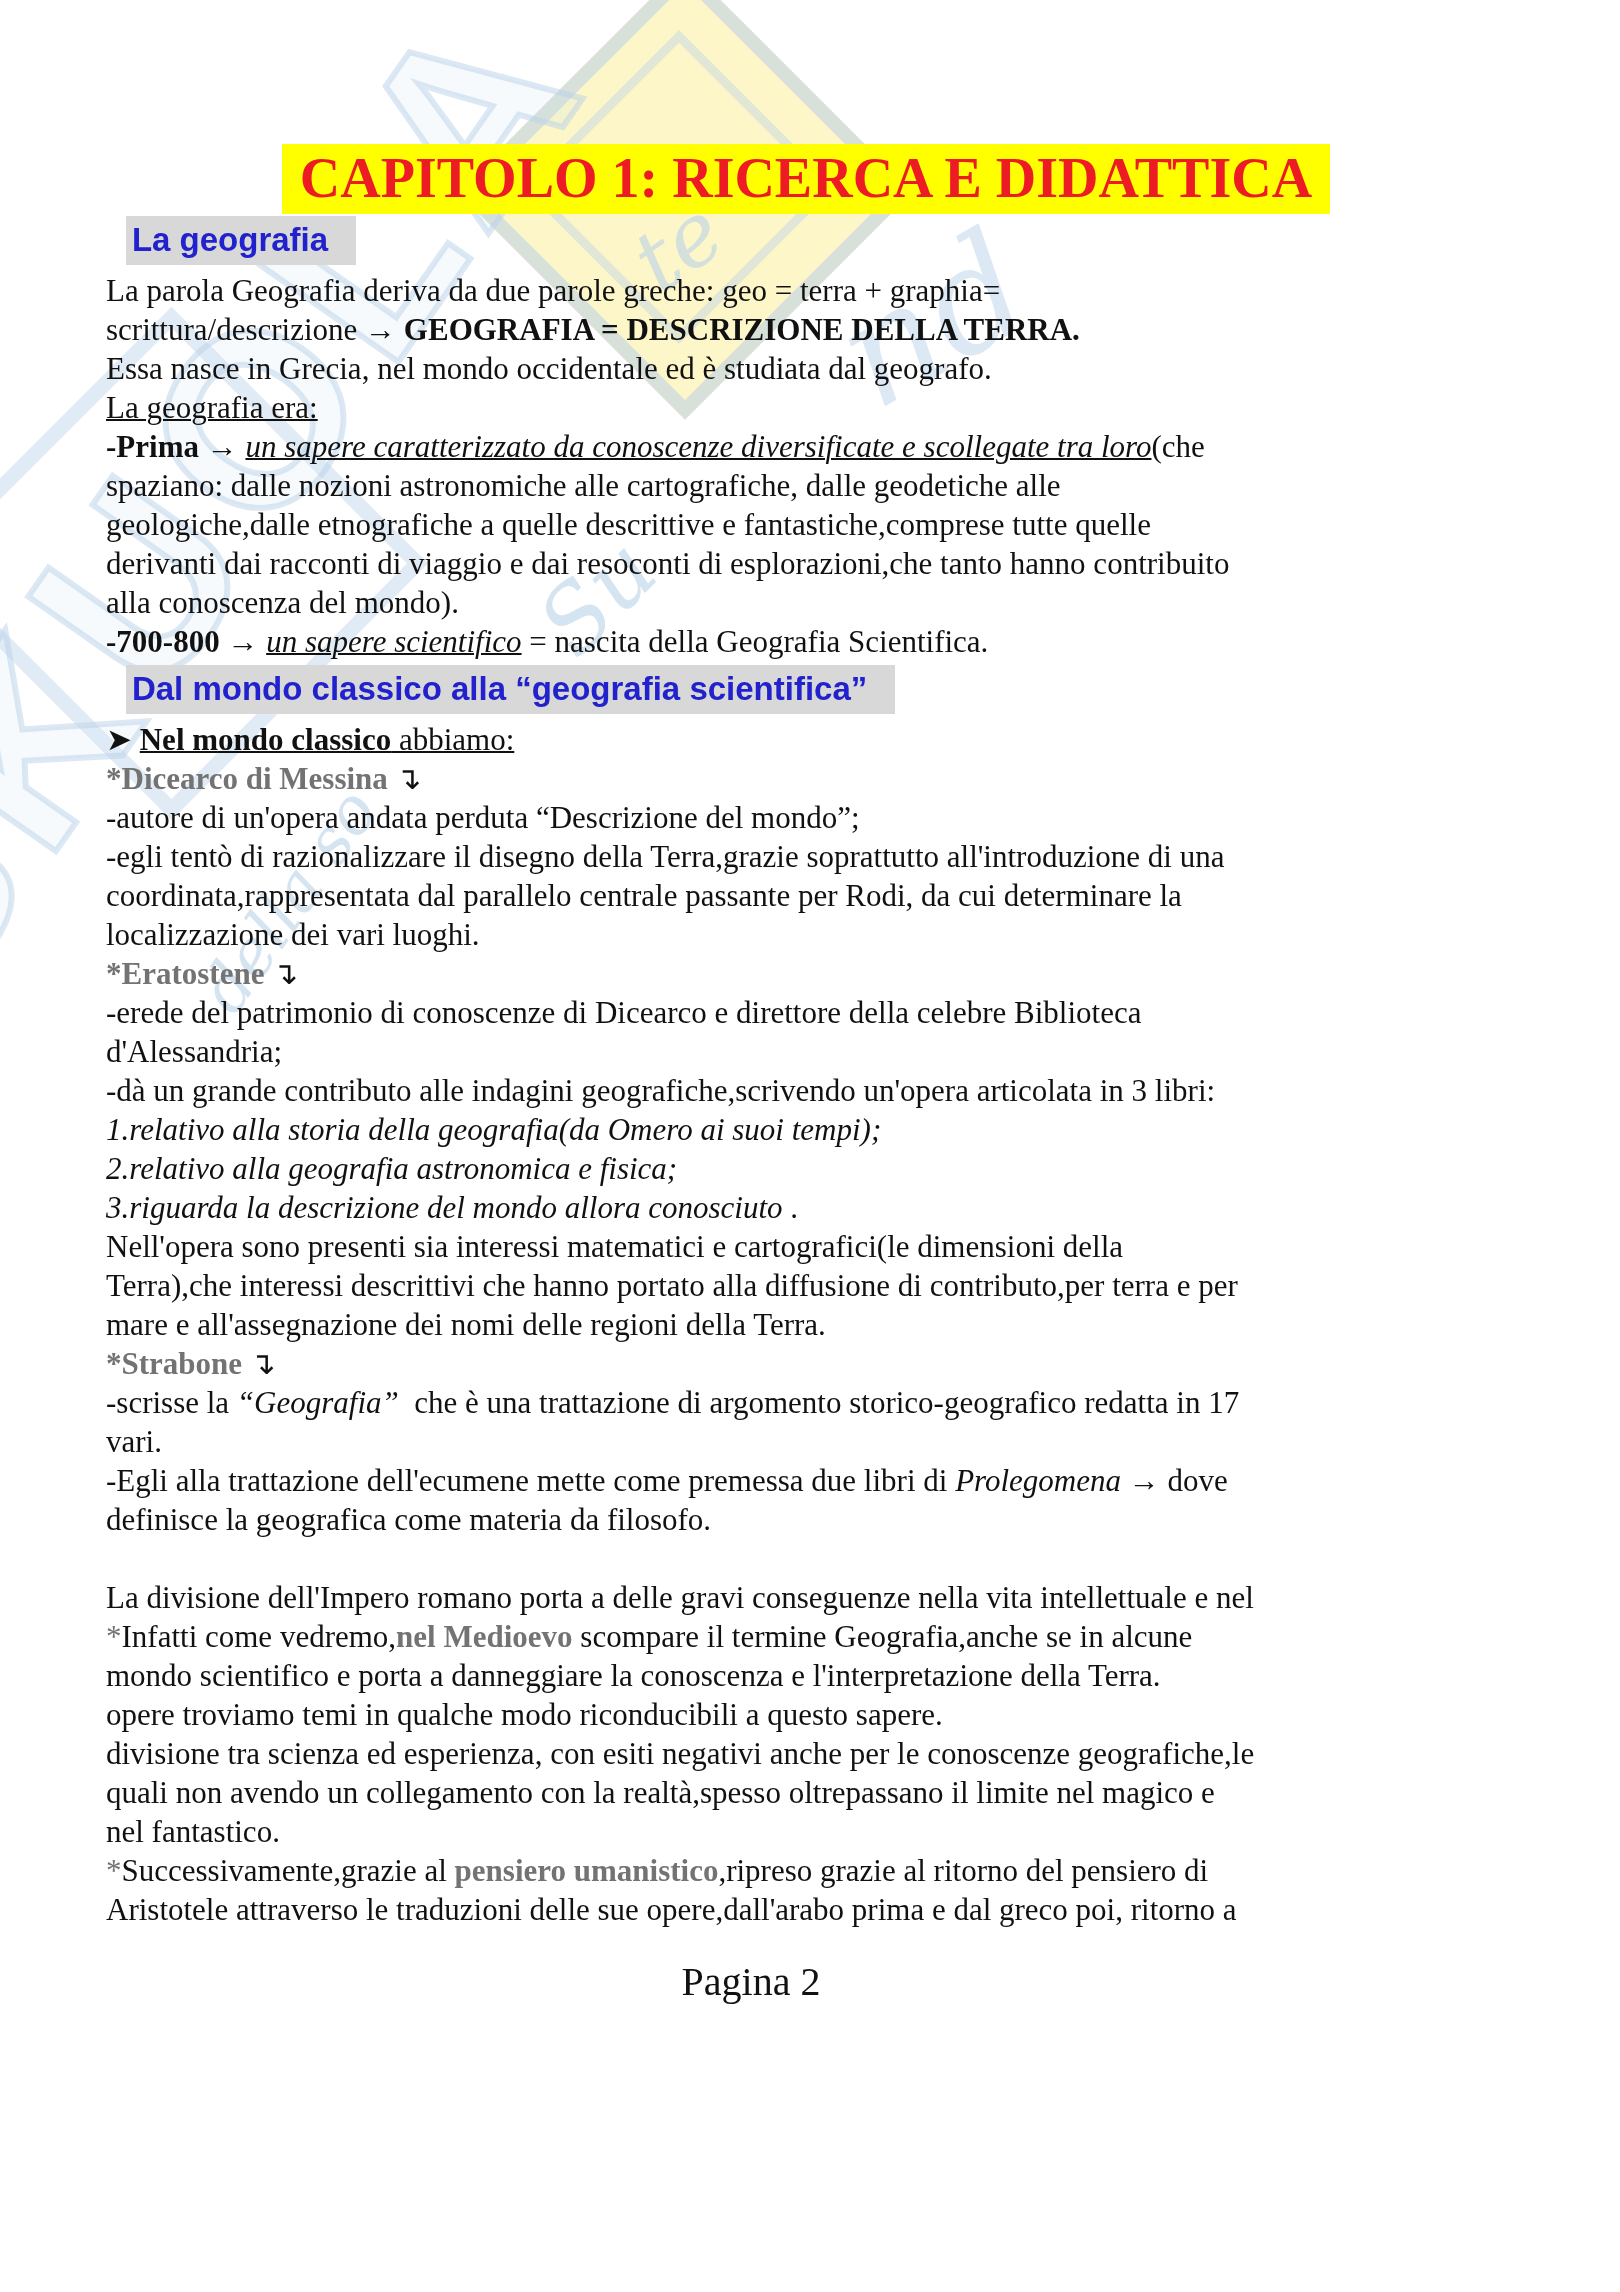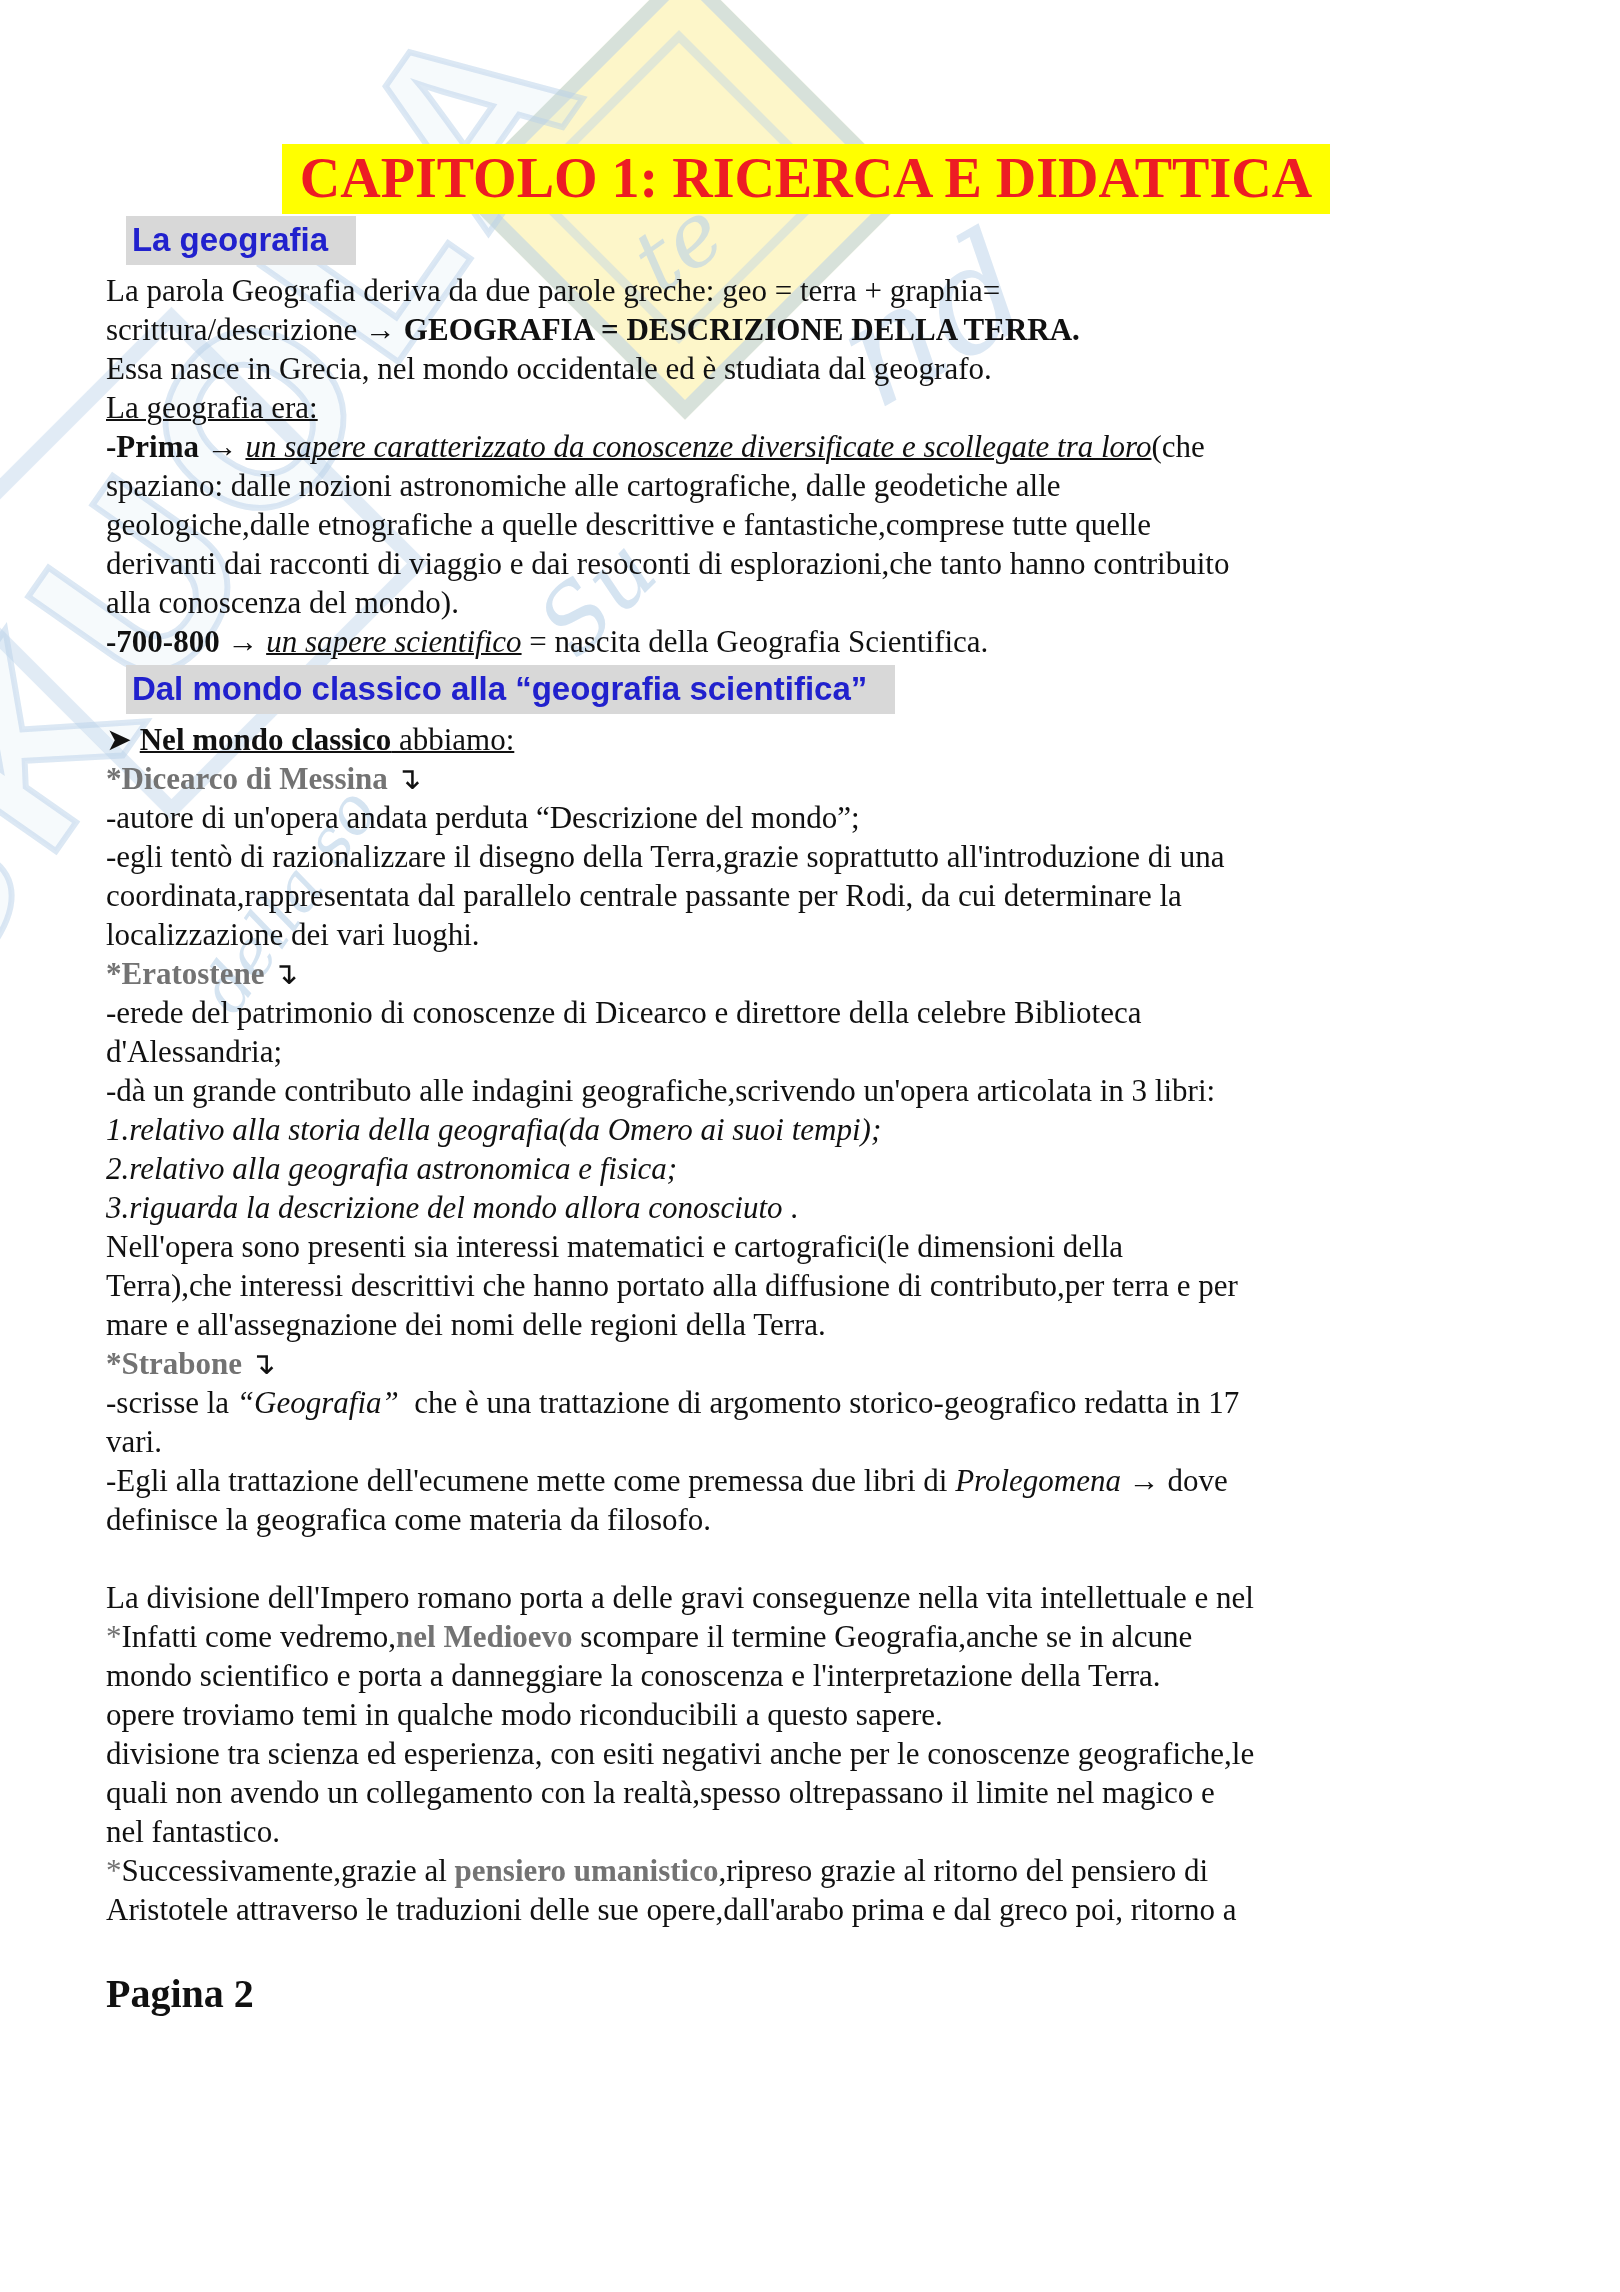--- a/index.html
+++ b/index.html
@@ -78,25 +78,25 @@
     font-weight:bold;
     font-family:"Liberation Sans", sans-serif;
     font-size:33px;
     padding:4.9px 27.4px 6.9px 5.9px;
   }
   .st-b{font-weight:bold;}
   .st-i{font-style:italic;}
   .st-u{text-decoration:underline;text-decoration-thickness:2px;}
   .st-r{color:#737373;}
   .pagenum{
-    text-align:left;
+    text-align:center;
     padding-right:110px;
-    margin-top:40px;
+    margin-top:28px;
     font-size:40px;
-    height:49px;line-height:49px;font-weight:bold;
+    height:49px;line-height:49px;
   }
 </style>
 </head>
 <body>
 
 <div class="page">
 
   <div class="wm">
     <div class="wm-diamond"></div>
     <div class="wm-diamond-inner"></div>

